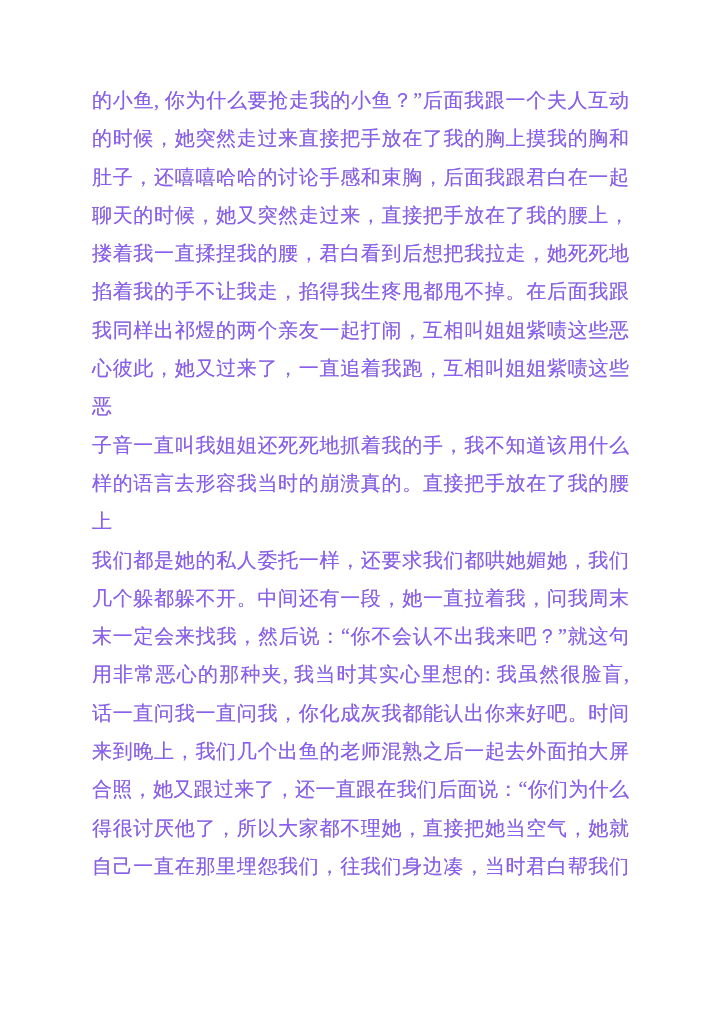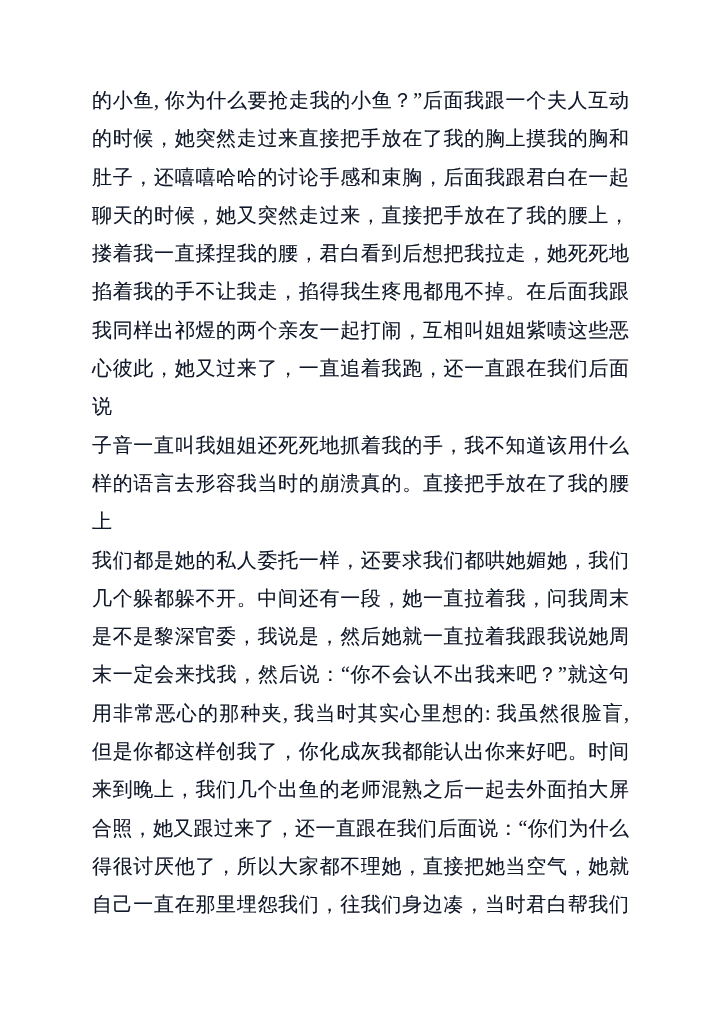--- a/index.html
+++ b/index.html
@@ -23,47 +23,46 @@
   .text-block {
     position: absolute;
     left: 92px;
     top: 81px;
     width: 537px;
   }
   .text-line {
     font-family: "Liberation Serif", "DejaVu Serif", serif;
     font-size: 20px;
     line-height: 38.3px;
-    color: #0f172a;
+    color: #8b5cf6;
     text-align: justify;
     text-align-last: justify;
     -moz-text-align-last: justify;
     white-space: normal;
     text-shadow: 0 0 0.5px rgba(60,60,60,0.45);
   }
 </style>
 </head>
 <body>
 
 <div class="page">
   <div class="text-block" id="paragraph-block">
       <div class="text-line">的小鱼, 你为什么要抢走我的小鱼？”后面我跟一个夫人互动</div>
       <div class="text-line">的时候，她突然走过来直接把手放在了我的胸上摸我的胸和</div>
       <div class="text-line">肚子，还嘻嘻哈哈的讨论手感和束胸，后面我跟君白在一起</div>
       <div class="text-line">聊天的时候，她又突然走过来，直接把手放在了我的腰上，</div>
       <div class="text-line">搂着我一直揉捏我的腰，君白看到后想把我拉走，她死死地</div>
       <div class="text-line">掐着我的手不让我走，掐得我生疼甩都甩不掉。在后面我跟</div>
       <div class="text-line">我同样出祁煜的两个亲友一起打闹，互相叫姐姐紫啧这些恶</div>
-      <div class="text-line">心彼此，她又过来了，一直追着我跑，还一直跟在我们后面说</div>
+      <div class="text-line">心彼此，她又过来了，一直追着我跑，互相叫姐姐紫啧这些恶</div>
       <div class="text-line">子音一直叫我姐姐还死死地抓着我的手，我不知道该用什么</div>
       <div class="text-line">样的语言去形容我当时的崩溃真的。直接把手放在了我的腰上</div>
       <div class="text-line">我们都是她的私人委托一样，还要求我们都哄她媚她，我们</div>
       <div class="text-line">几个躲都躲不开。中间还有一段，她一直拉着我，问我周末</div>
-      <div class="text-line">是不是黎深官委，我说是，然后她就一直拉着我跟我说她周</div>
       <div class="text-line">末一定会来找我，然后说：“你不会认不出我来吧？”就这句</div>
       <div class="text-line">用非常恶心的那种夹, 我当时其实心里想的: 我虽然很脸盲,</div>
-      <div class="text-line">但是你都这样创我了，你化成灰我都能认出你来好吧。时间</div>
+      <div class="text-line">话一直问我一直问我，你化成灰我都能认出你来好吧。时间</div>
       <div class="text-line">来到晚上，我们几个出鱼的老师混熟之后一起去外面拍大屏</div>
       <div class="text-line">合照，她又跟过来了，还一直跟在我们后面说：“你们为什么</div>
       <div class="text-line">得很讨厌他了，所以大家都不理她，直接把她当空气，她就</div>
       <div class="text-line">自己一直在那里埋怨我们，往我们身边凑，当时君白帮我们</div>
     </div>
 </div>
 
 </body></html>

